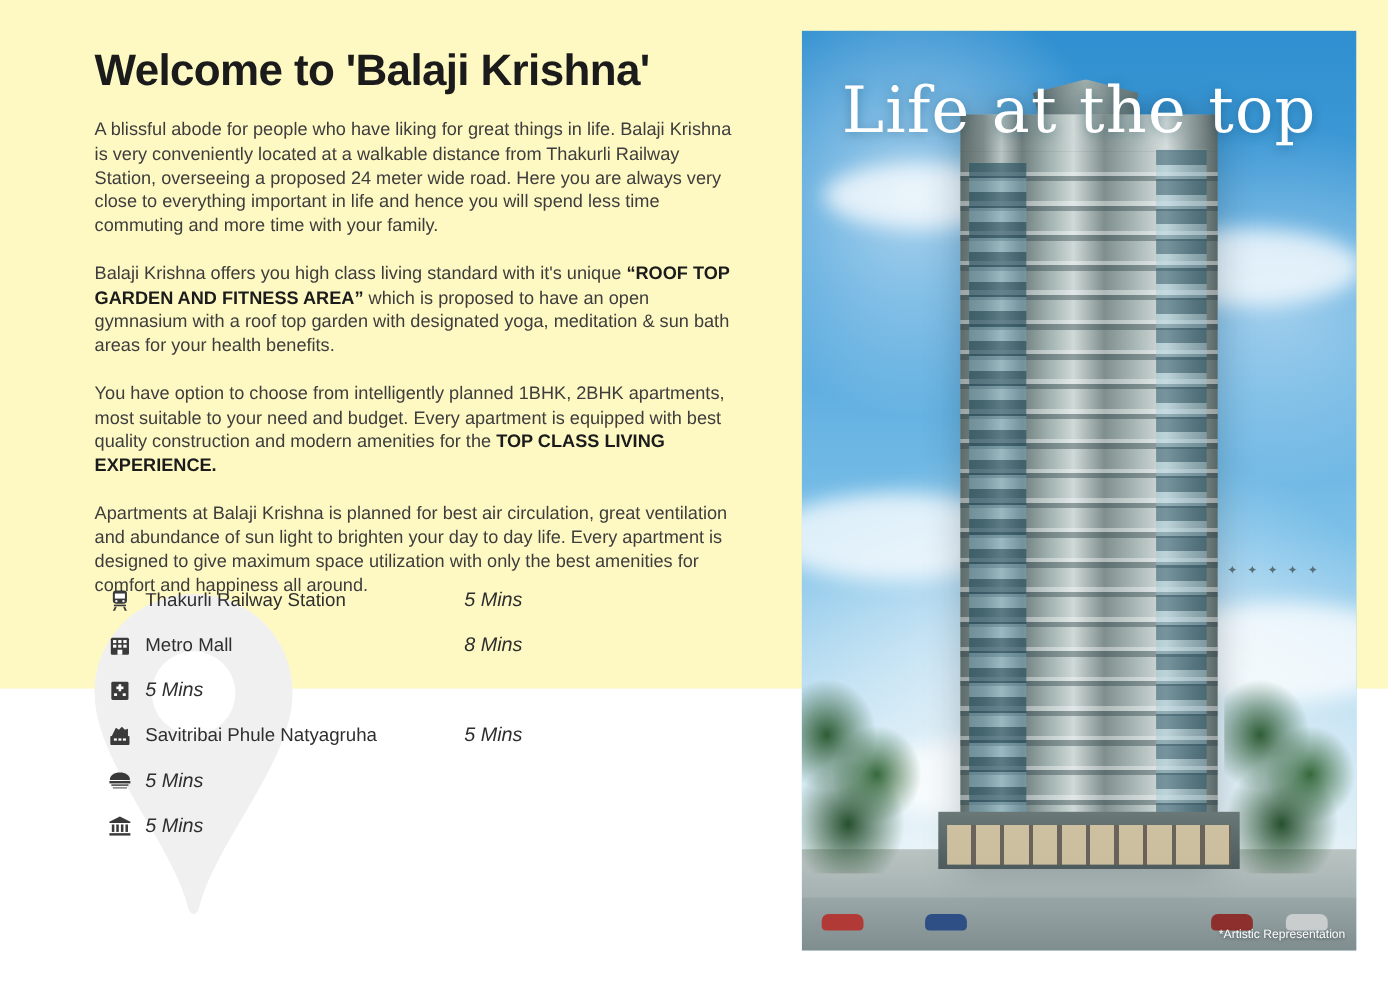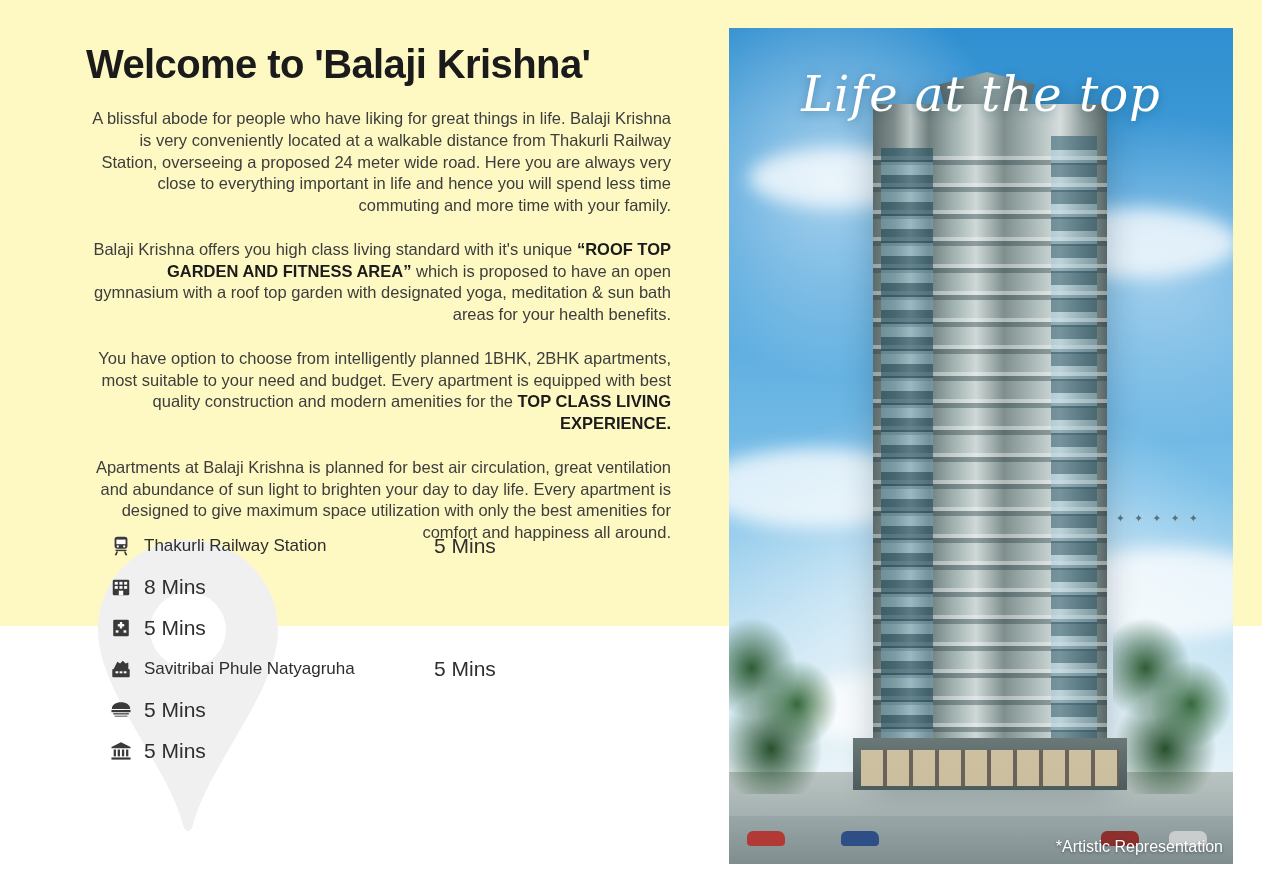--- a/index.html
+++ b/index.html
@@ -30,28 +30,27 @@
     margin: 0 0 22px 0;
     line-height: 1.1;
     white-space: nowrap;
   }
   .para {
     font-size: 16.5px;
     line-height: 1.32;
     color: #3d3d3d;
     margin: 0 0 22px 0;
     max-width: 585px;
-    text-align: right;
   }
   .para b { color: #1b1b1b; font-weight: bold; }
 
   
   .list-wrap {
     position: absolute;
-    left: 98px; top: 525px;
+    left: 86px; top: 525px;
     width: 600px;
     height: 350px;
   }
   
   .pin {
     position: absolute;
     left: -10px; top: 10px;
     width: 200px; height: 300px;
     z-index: 0;
     opacity: 1;
@@ -73,23 +72,24 @@
     justify-content: center;
     color: #3a3a3a;
   }
   .row .nm {
     width: 290px;
     font-size: 17px;
     color: #2e2e2e;
     white-space: nowrap;
   }
   .row .tm {
-    font-size: 21px;
+    font-size: 18px;
     color: #2e2e2e;
     white-space: nowrap;
+    font-style: italic;
   }
 
   
   .right {
     position: absolute;
     left: 729px; top: 28px;
     width: 504px; height: 836px;
     overflow: hidden;
     background: #6fb6e0;
   }
@@ -209,30 +209,29 @@
     bottom: 18px;
     height: 15px; width: 38px;
     border-radius: 6px 7px 4px 4px;
   }
 
   .scripttitle {
     position: absolute;
     left: 0; right: 0; top: 38px;
     text-align: center;
     font-family: "DejaVu Serif", serif;
-    font-style: italic;
-    font-size: 48px;
+    font-size: 58px;
     color: #ffffff;
     text-shadow: 0 2px 10px rgba(0,60,90,0.35);
     letter-spacing: 1px;
   }
   .artistic {
     position: absolute;
     right: 10px; bottom: 8px;
-    font-size: 16px;
+    font-size: 11px;
     color: #ffffff;
     text-shadow: 0 1px 3px rgba(0,0,0,0.45);
   }
   .birds {
     position: absolute;
     right: 32px; top: 484px;
     color: #4a5a5e;
     font-size: 11px;
     letter-spacing: 3px;
     opacity: .8;
@@ -279,20 +278,21 @@
               <rect x="3" y="4" width="18" height="17" rx="1.5"></rect>
               <rect x="5.2" y="6.4" width="3.3" height="3" fill="#fff"></rect>
               <rect x="10.3" y="6.4" width="3.3" height="3" fill="#fff"></rect>
               <rect x="15.4" y="6.4" width="3.3" height="3" fill="#fff"></rect>
               <rect x="5.2" y="11" width="3.3" height="3" fill="#fff"></rect>
               <rect x="10.3" y="11" width="3.3" height="3" fill="#fff"></rect>
               <rect x="15.4" y="11" width="3.3" height="3" fill="#fff"></rect>
               <rect x="9.6" y="16" width="4.8" height="5" fill="#fff"></rect>
             </svg>
           </div>
+          <div class="nm">Metro Mall</div>
           <div class="tm">8 Mins</div>
         </div>
         <div class="row">
           <div class="ic">
             <svg width="22" height="22" viewBox="0 0 24 24" fill="currentColor">
               <rect x="3.5" y="3" width="17" height="18" rx="1.4"></rect>
               <rect x="10.7" y="5.5" width="2.6" height="7" fill="#fff"></rect>
               <rect x="8.5" y="7.7" width="7" height="2.6" fill="#fff"></rect>
               <rect x="6.2" y="14.5" width="3" height="2.6" fill="#fff"></rect>
               <rect x="14.8" y="14.5" width="3" height="2.6" fill="#fff"></rect>

